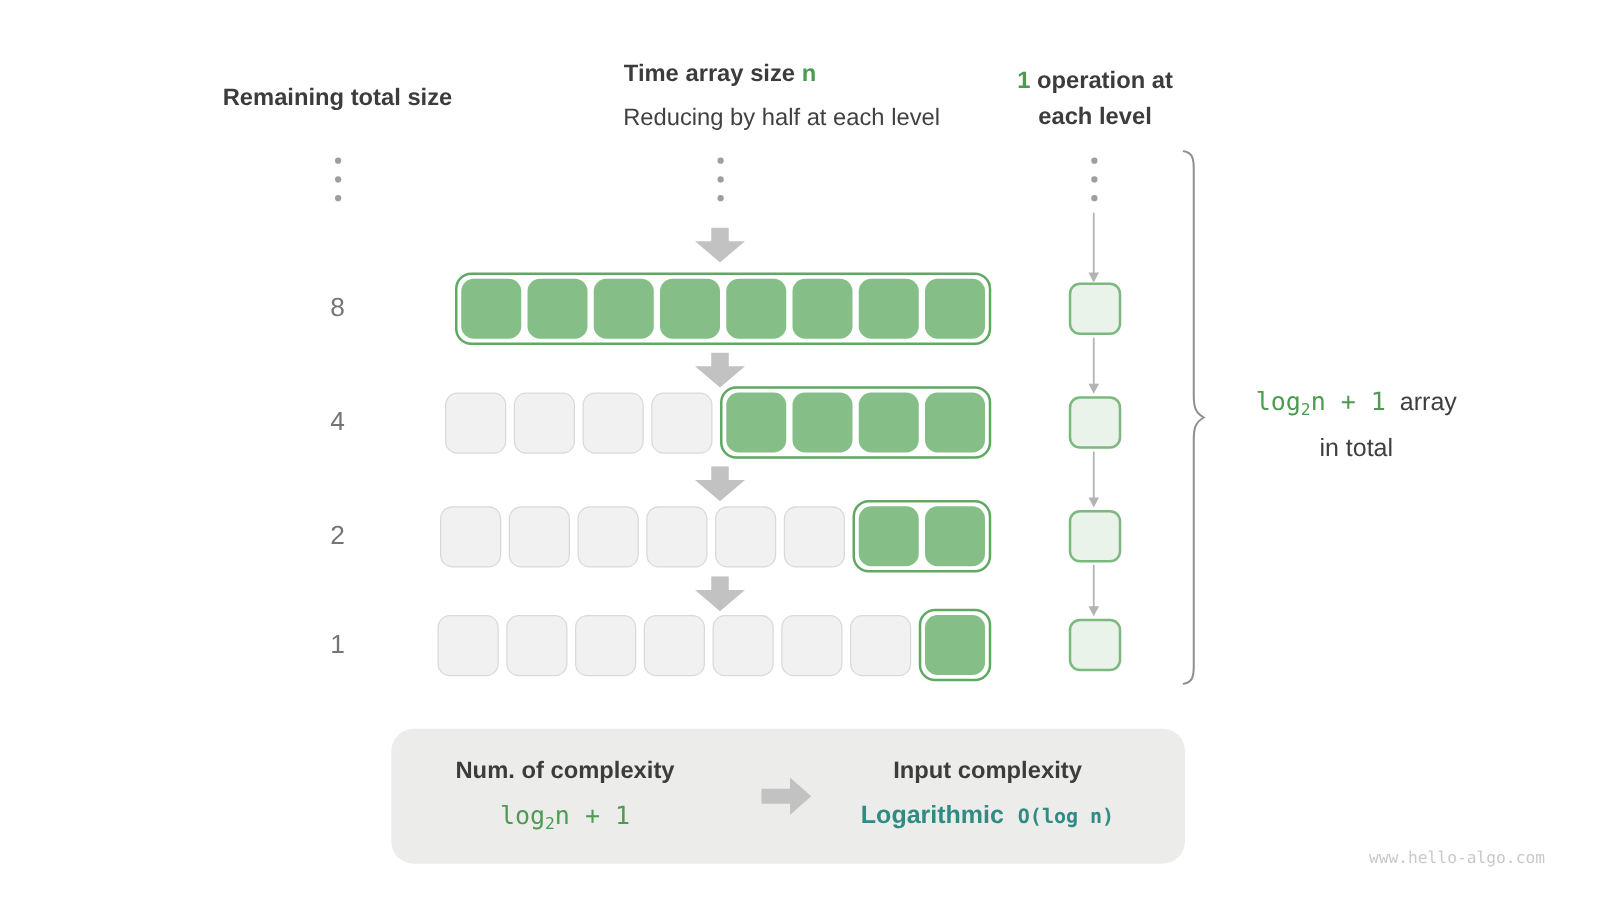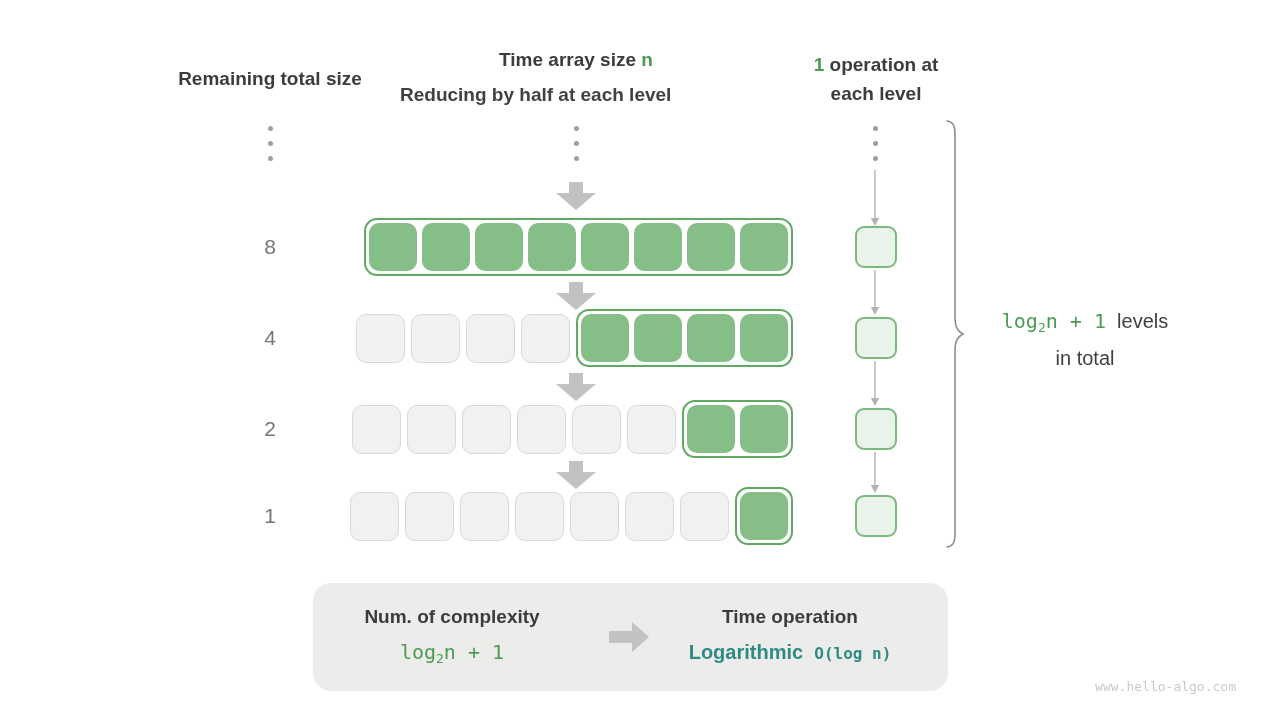--- a/index.html
+++ b/index.html
@@ -9,21 +9,21 @@
     --thin-arrow:#b3b3b3; --text-dark:#3c3c3c; --label-gray:#757575;
     --summary-bg:#ececeb; --watermark-gray:#c9c9c9; --dot-gray:#9e9e9e; --brace:#8f8f8f;
   }
   html,body{margin:0;padding:0;background:#ffffff;}
   .canvas{
     position:relative; width:1280px; height:720px; overflow:hidden; background:#ffffff;
     font-family:"Liberation Sans","DejaVu Sans",sans-serif; color:var(--text-dark);
   }
   .hdr{position:absolute; text-align:center; font-size:19px; font-weight:bold; color:var(--text-dark); line-height:29px;}
   .hdr .hl{color:var(--green-text);}
-  .subhdr{position:absolute; text-align:left; font-size:19px; font-weight:bold; color:#414141;}
+  .subhdr{position:absolute; text-align:right; font-size:19px; font-weight:normal; color:#414141;}
   .dots{position:absolute; width:6px;}
   .dots .dot{width:5px;height:5px;border-radius:50%;background:var(--dot-gray);margin:0 auto 10px auto;}
   .row-label{position:absolute; width:60px; text-align:center; font-size:21px; color:var(--label-gray); line-height:30px;}
   .cell-row{position:absolute; right:487px; height:58px; display:flex; align-items:center; gap:6px;}
   .cell{width:47px;height:47px;border-radius:10px;}
   .cell.gray{background:var(--gray-cell-bg); border:1.5px solid var(--gray-cell-border);}
   .cell.green{width:48px;height:48px;background:var(--cell-green);}
   .green-group{display:flex;gap:5px;padding:3px;border:2px solid var(--group-border);border-radius:13px;background:#fff;}
   .big-arrow{position:absolute;width:44px;height:28px;}
   .mini-cell{position:absolute;left:855px;width:38px;height:38px;border:2px solid var(--mini-cell-border);background:var(--mini-cell-bg);border-radius:9px;}
@@ -166,34 +166,34 @@
     </div>
 
   <div class="brace-wrap">
     <svg width="24" height="428" viewBox="0 0 24 428">
       <path d="M3,1 C10,2 11,7 11,15 L11,196 C11,205 12,210 19,214 C12,218 11,223 11,232 L11,413 C11,421 10,426 3,427" fill="none" stroke="var(--brace)" stroke-width="1.6" stroke-linecap="round"></path>
     </svg>
   </div>
 
   <div class="brace-label">
     <span class="formula"><span>log</span><sub>2</sub><span>n + 1</span></span>&nbsp;
-    <span>levels</span><br>
+    <span>array</span><br>
     <span>in total</span>
   </div>
 
   <div class="summary">
     <div class="sum-col" style="left:9px;width:260px;">
       <div class="sum-title">Num. of complexity</div>
       <div class="sum-value formula"><span>log</span><sub>2</sub><span>n + 1</span></div>
     </div>
     <svg class="right-arrow" viewBox="0 0 42 34">
       <polygon points="0,11 23,11 23,2 40,17 23,32 23,23 0,23" fill="var(--arrow-gray)"></polygon>
     </svg>
     <div class="sum-col" style="left:332px;width:290px;">
-      <div class="sum-title">Time operation</div>
+      <div class="sum-title">Input complexity</div>
       <div class="sum-value">
         <span class="complexity-name">Logarithmic</span>&nbsp;
         <span class="complexity-o">O(log n)</span>
       </div>
     </div>
   </div>
 
   <div class="watermark">www.hello-algo.com</div>
 
 </div>

